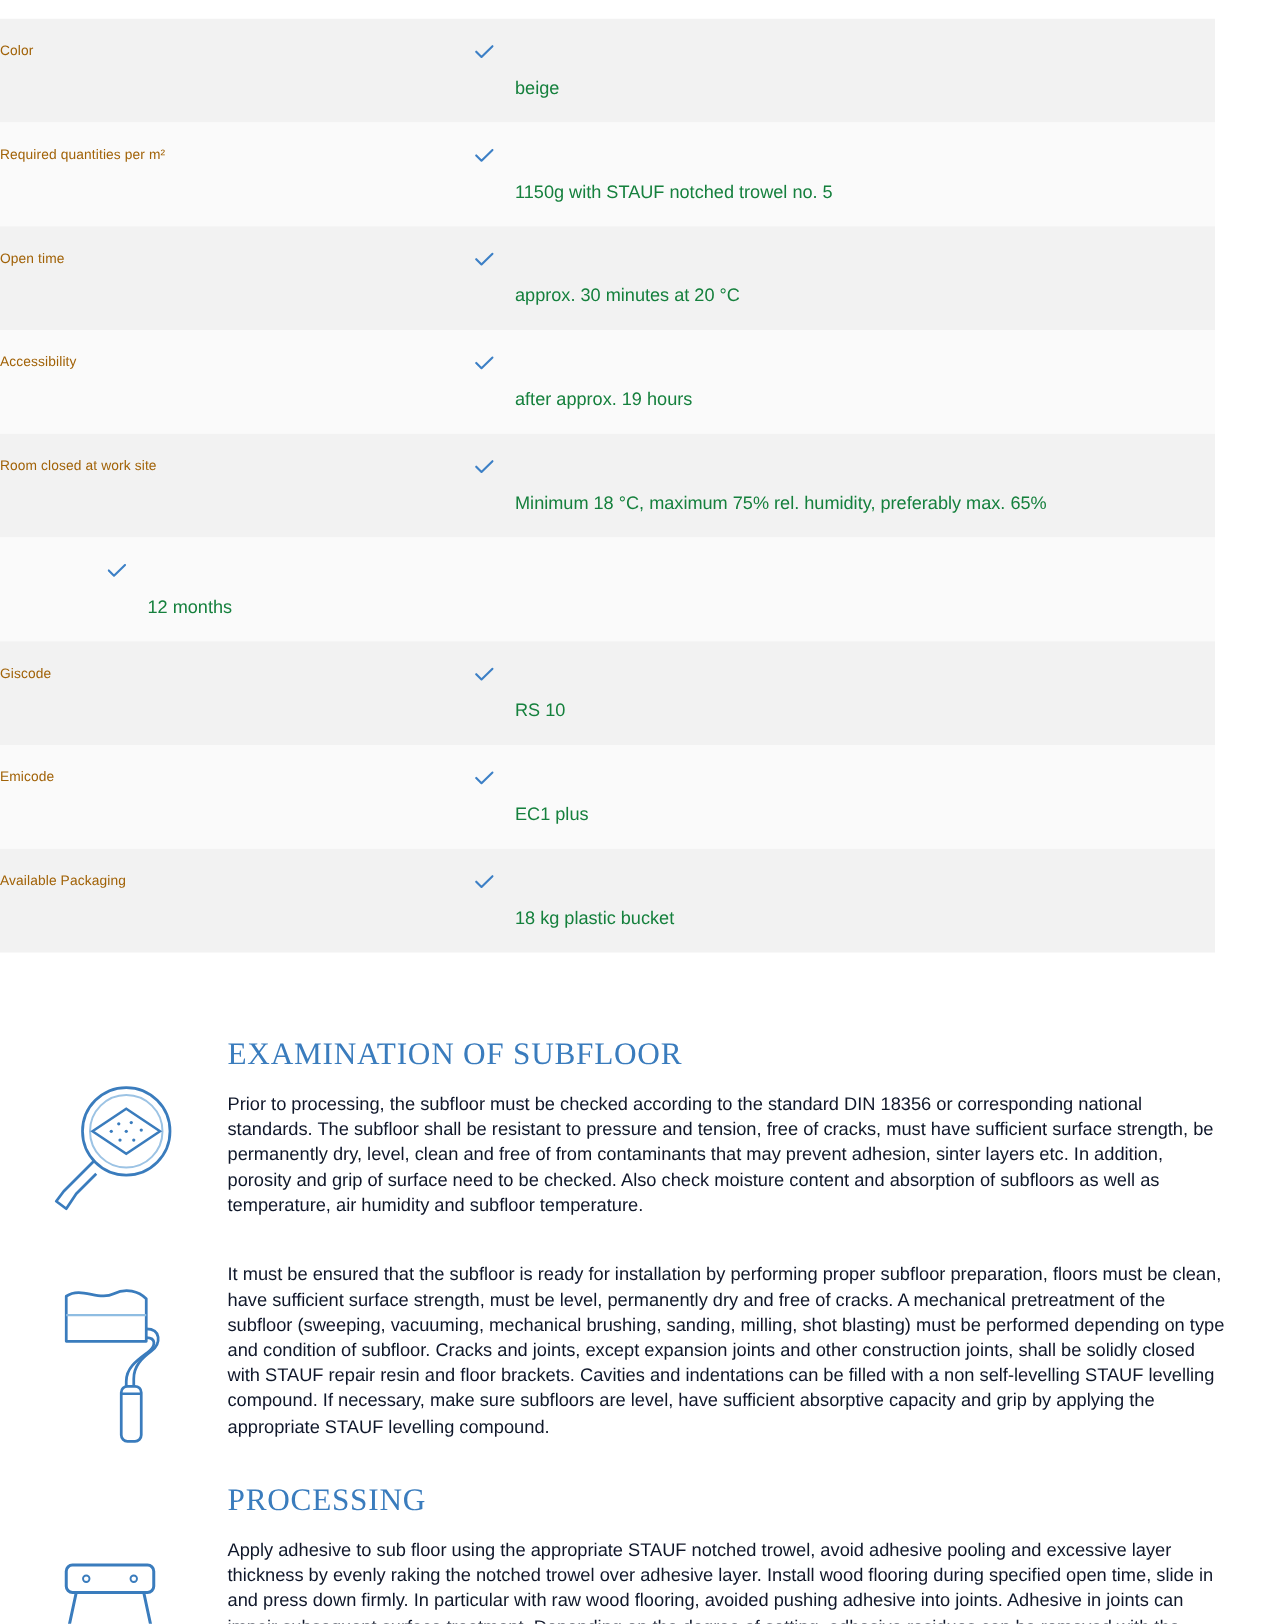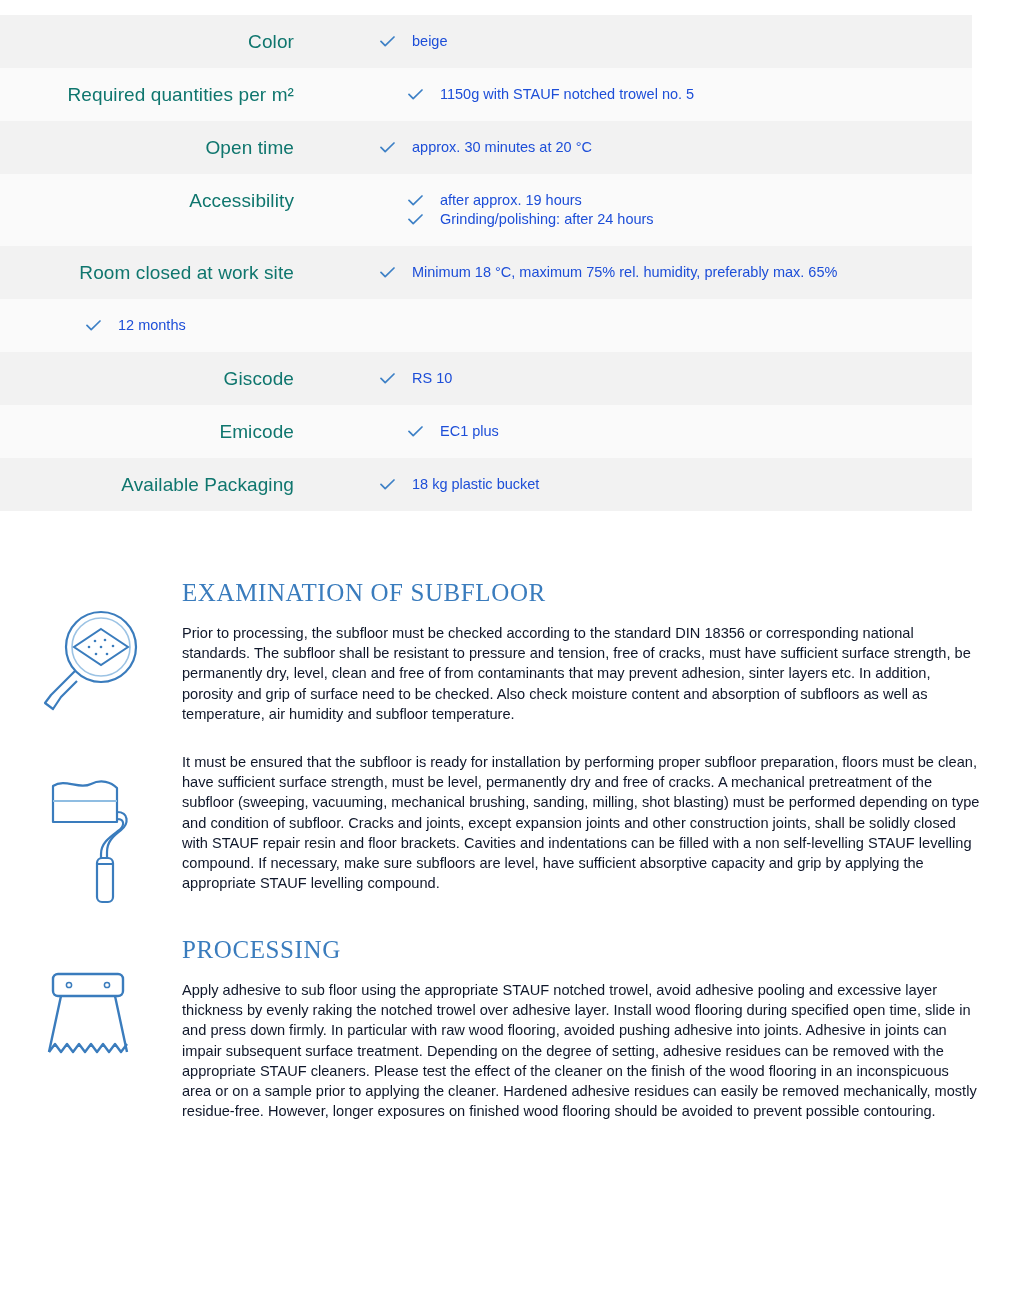--- a/index.html
+++ b/index.html
@@ -21,28 +21,28 @@
     margin: 0;
     padding: 0;
     border-collapse: collapse;
   }
   .spec-row {
     display: flex;
     align-items: flex-start;
     width: 972px;
   }
   .spec-row.odd  { background: #f2f2f2; }
-  .spec-row.even { background: #fafafa; gap: 28px; }
+  .spec-row.even { background: #fafafa; }
 
   .spec-label {
     width: 294px;
     flex: 0 0 294px;
-    text-align: right;
-    font-size: 19px;
-    color: #0f766e;
+    text-align: left;
+    font-size: 11px;
+    color: #a16207;
     line-height: 19px;
     padding: 17px 0 17px 0;
     letter-spacing: 0.1px;
   }
   .spec-values {
     flex: 1 1 auto;
     padding: 17px 20px 17px 0;
     margin-left: 86px;
   }
   .spec-value-line {
@@ -53,34 +53,35 @@
   }
   .check-icon {
     flex: 0 0 32px;
     width: 32px;
     display: inline-block;
     line-height: 19px;
   }
   .check-icon svg { display: block; margin-top: 4px; }
   .spec-value-text {
     font-size: 14.5px;
-    color: #1d4ed8;
+    color: #15803d;
     line-height: 19px;
     max-width: 470px;
+    margin-top: 30px;
   }
 
   .table-gap { height: 15px; background: #ffffff; }
 
   
   .sections {
     margin-top: 68px;
   }
   .section {
     display: flex;
-    align-items: flex-start;
+    align-items: center;
     margin-bottom: 28px;
   }
   .section-icon {
     flex: 0 0 182px;
     width: 182px;
     display: flex;
     justify-content: center;
     padding-top: 20px;
   }
   .section-body {
@@ -157,28 +158,20 @@
     <div class="spec-row even">
       <div class="spec-label">Accessibility</div>
       <div class="spec-values">
         <div class="spec-value-line">
           <span class="check-icon">
             <svg width="15" height="11" viewBox="0 0 15 11" fill="none" xmlns="http://www.w3.org/2000/svg">
               <path d="M1 5.4 L5.2 9.6 L14 1" stroke="#3d80c6" stroke-width="1.7" stroke-linecap="round" stroke-linejoin="round"></path>
             </svg>
           </span>
           <span class="spec-value-text">after approx. 19 hours</span>
-        </div>
-        <div class="spec-value-line">
-          <span class="check-icon">
-            <svg width="15" height="11" viewBox="0 0 15 11" fill="none" xmlns="http://www.w3.org/2000/svg">
-              <path d="M1 5.4 L5.2 9.6 L14 1" stroke="#3d80c6" stroke-width="1.7" stroke-linecap="round" stroke-linejoin="round"></path>
-            </svg>
-          </span>
-          <span class="spec-value-text">Grinding/polishing: after 24 hours</span>
         </div>
       </div>
     </div>
     <div class="spec-row odd">
       <div class="spec-label">Room closed at work site</div>
       <div class="spec-values">
         <div class="spec-value-line">
           <span class="check-icon">
             <svg width="15" height="11" viewBox="0 0 15 11" fill="none" xmlns="http://www.w3.org/2000/svg">
               <path d="M1 5.4 L5.2 9.6 L14 1" stroke="#3d80c6" stroke-width="1.7" stroke-linecap="round" stroke-linejoin="round"></path>

